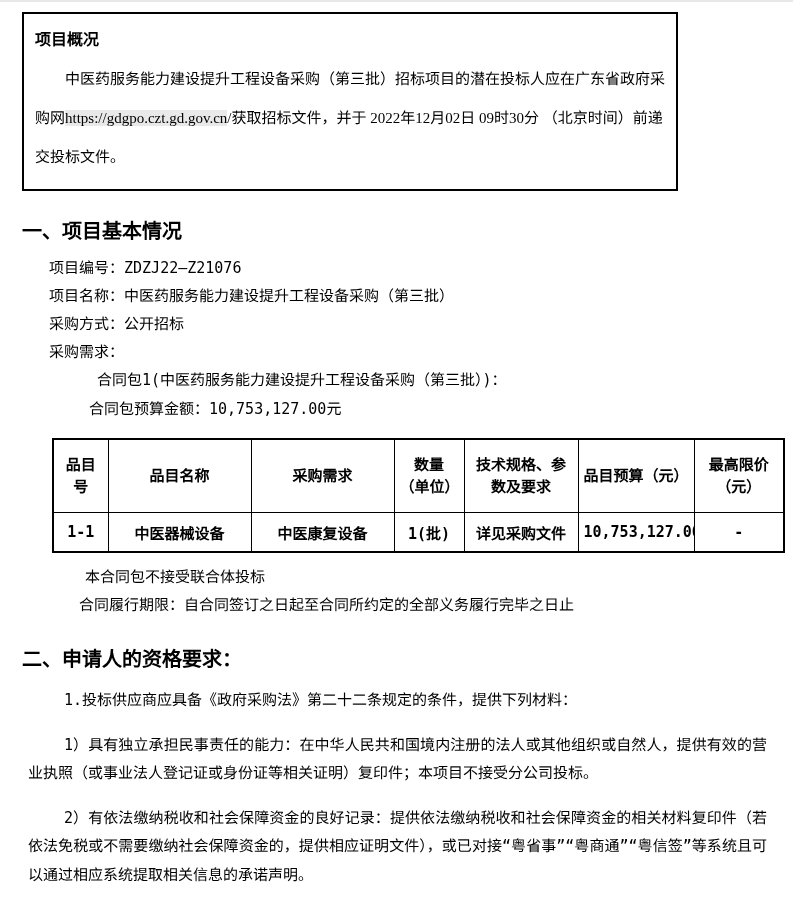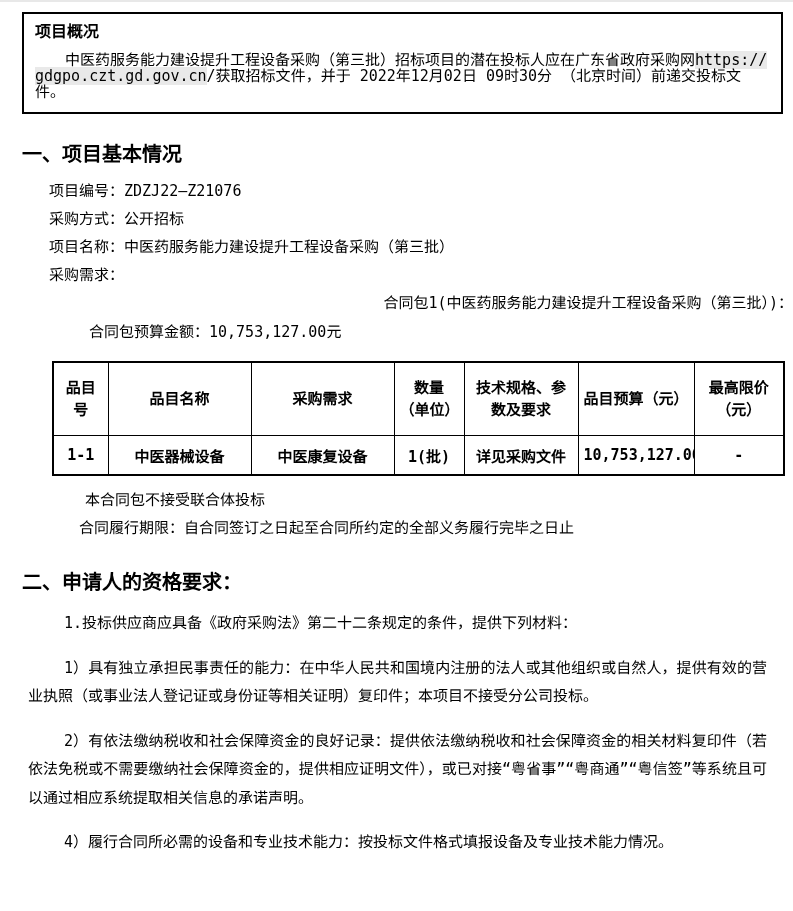--- a/index.html
+++ b/index.html
@@ -17,57 +17,57 @@
   }
   .top-rule {
     border-top: 2px solid #e8e8e8;
     width: 793px;
     height: 0;
   }
   
   .overview-box {
     box-sizing: border-box;
     margin: 10px 0 0 22px;
-    width: 761px;
+    width: 656px;
     border: 2px solid #000000;
-    padding: 8px 11px 12px 11px;
+    padding: 16px 11px 12px 11px;
   }
   .overview-title {
     font-weight: bold;
     font-size: 16px;
     line-height: 20px;
   }
   .overview-para {
     margin: 10px 0 0 0;
-    line-height: 16px;
+    line-height: 39px;
     text-indent: 2em;
     word-break: break-all;
+    font-family: Liberation Serif, serif;
   }
   .url-hl {
     background: #e9e9e9;
   }
   
   .sec-heading {
     margin: 30px 0 0 22px;
     font-weight: bold;
     font-size: 20px;
     line-height: 21px;
   }
   
   .fields {
     margin: 12px 0 0 49px;
   }
   .field-line {
     line-height: 28px;
     white-space: nowrap;
   }
   .contract-line-1 {
-    margin-left: 30px;
+    margin-left: 48px;
     line-height: 28px;
-    text-align: right;
   }
   .contract-line-2 {
     margin-left: 40px;
     line-height: 30px;
   }
   
   table.items {
     margin: 14px 0 0 52px;
     border-collapse: collapse;
     table-layout: fixed;
@@ -131,22 +131,22 @@
 
 <div class="overview-box">
   <div class="overview-title">项目概况</div>
   <div class="overview-para"><span>中医药服务能力建设提升工程设备采购（第三批）招标项目的潜在投标人应在广东省政府采购网</span><span class="url-hl">https://gdgpo.czt.gd.gov.cn</span><span>/获取招标文件，并于 2022年12月02日 09时30分 （北京时间）前递交投标文件。</span></div>
 </div>
 
 <div class="sec-heading">一、项目基本情况</div>
 
 <div class="fields">
   <div class="field-line"><span>项目编号：</span><span>ZDZJ22—Z21076</span></div>
+  <div class="field-line"><span>项目名称：</span><span>中医药服务能力建设提升工程设备采购（第三批）</span></div>
   <div class="field-line"><span>采购方式：</span><span>公开招标</span></div>
-  <div class="field-line"><span>项目名称：</span><span>中医药服务能力建设提升工程设备采购（第三批）</span></div>
   <div class="field-line"><span>采购需求：</span><span></span></div>
   <div class="contract-line-1">合同包1(中医药服务能力建设提升工程设备采购（第三批）)：</div>
   <div class="contract-line-2">合同包预算金额：10,753,127.00元</div>
 </div>
 
 <table class="items">
   <colgroup>
     <col class="col-itemno">
       <col class="col-name">
       <col class="col-target">

